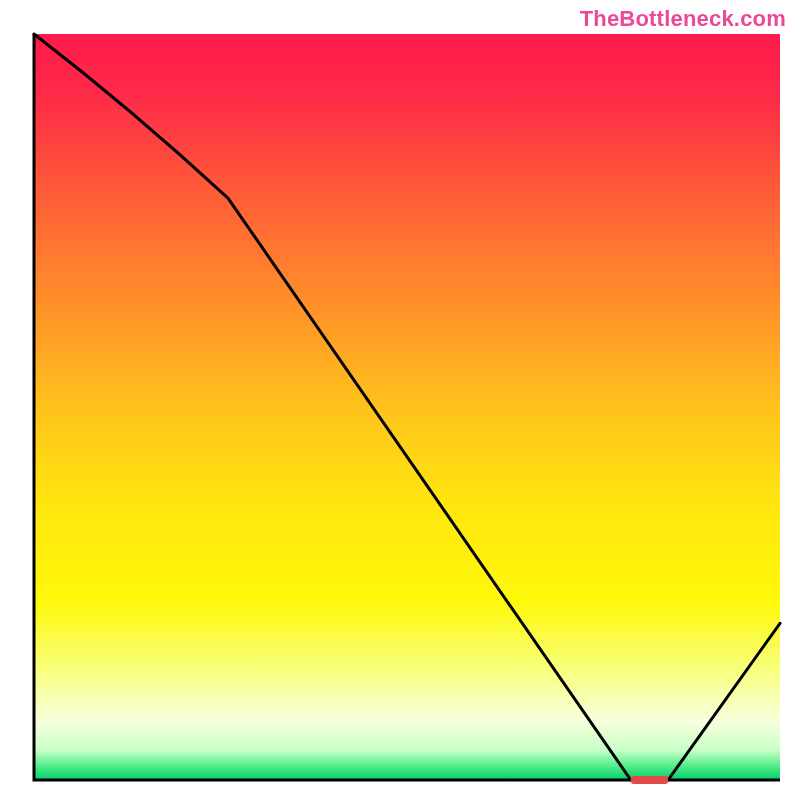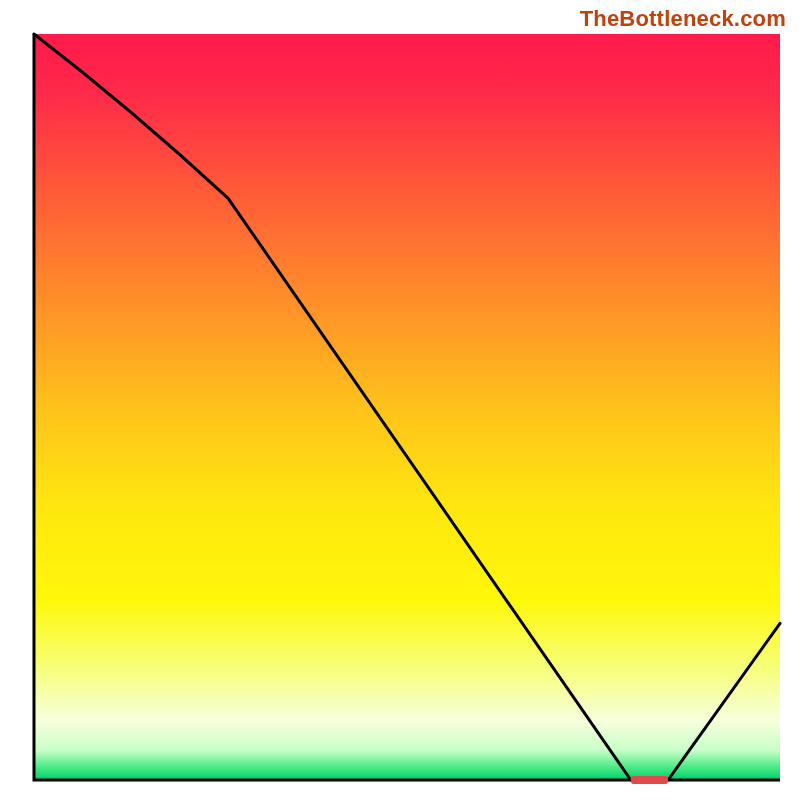--- a/index.html
+++ b/index.html
@@ -15,21 +15,21 @@
     position: relative;
     width: 800px;
     height: 800px;
   }
   .watermark {
     position: absolute;
     top: 6px;
     right: 14px;
     font-size: 22px;
     font-weight: bold;
-    color: #c2410c;
+    color: #ec4899;
     letter-spacing: 0.2px;
   }
   svg.plot {
     position: absolute;
     left: 0;
     top: 0;
   }
 </style>
 </head>
 <body>

